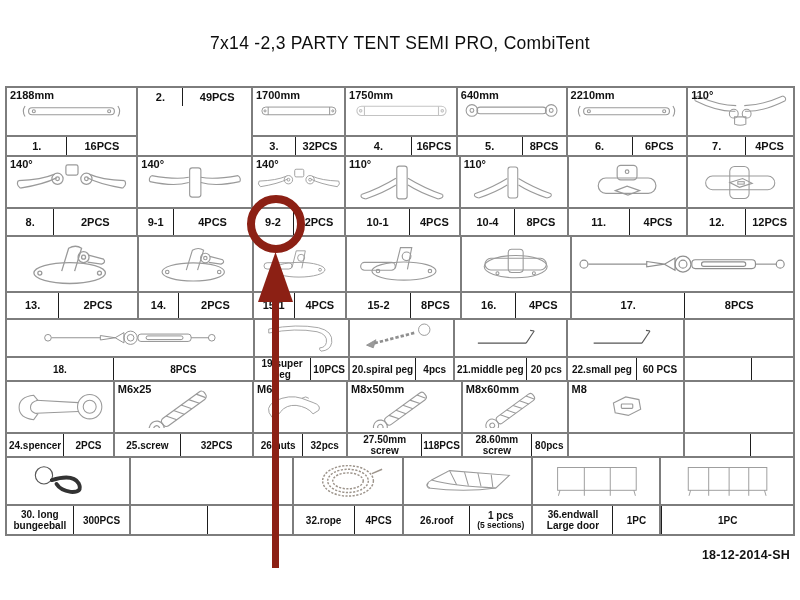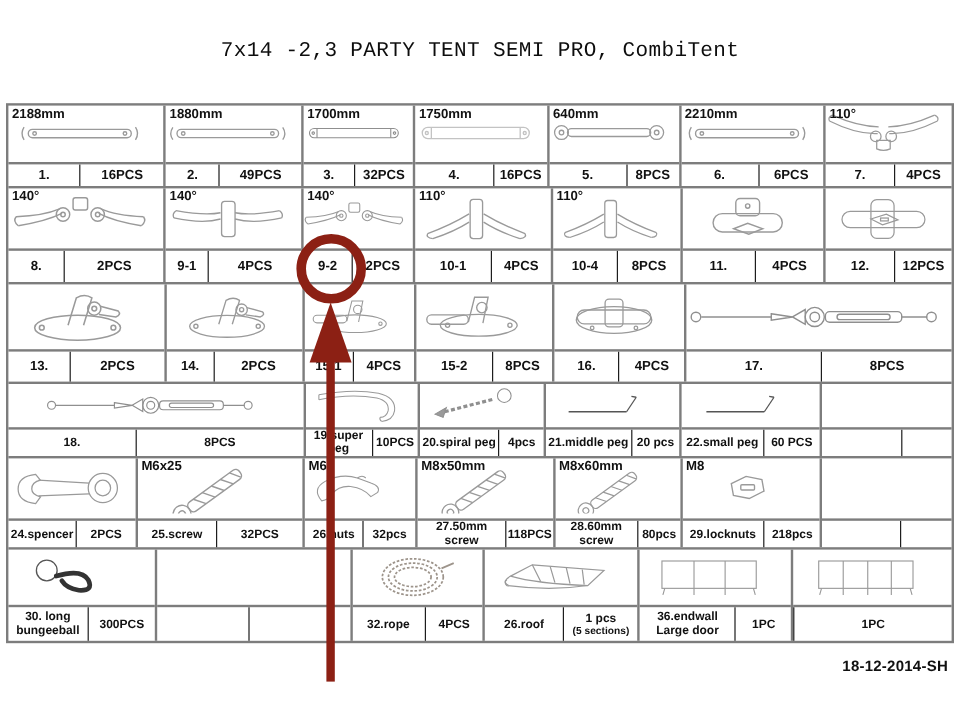--- a/index.html
+++ b/index.html
@@ -1,27 +1,27 @@
 <!DOCTYPE html>
 <html><head>
 <meta charset="utf-8">
 <style>
   html,body{margin:0;padding:0}
   body{width:800px;height:600px;background:#fff;position:relative;overflow:hidden;
        font-family:"Liberation Sans",sans-serif;color:#111}
   .title{position:absolute;top:33px;left:0;width:100%;text-align:center;
-         font-family:Liberation Mono, monospace;font-size:17.5px;letter-spacing:.3px;color:#0d0d0d}
+         font-family:Liberation Sans, sans-serif;font-size:17.5px;letter-spacing:.3px;color:#0d0d0d}
   .sheet{position:absolute;left:5px;top:86px;width:786px;border:2px solid #7d7d7d;
          display:flex;flex-direction:column;background:#fff}
   .band{display:flex;border-bottom:2px solid #7d7d7d}
   .band:last-child{border-bottom:none}
   .cell{display:flex;flex-direction:column;border-right:2px solid #7d7d7d;min-width:0}
   .cell:last-child{border-right:none}
   .imgarea{position:relative;border-bottom:2px solid #7d7d7d;display:flex;
-           align-items:center;overflow:hidden}
+           align-items:center;justify-content:center;overflow:hidden}
   .lblarea{display:flex;align-items:stretch}
   .num,.qty{display:flex;align-items:center;justify-content:center;text-align:center;
             font-weight:bold;font-size:11px;line-height:1.1;padding:0 1px;min-width:0}
   .qty{border-left:1.5px solid #1d1d1d}
   .col{flex-direction:column}
   .bandA .imgarea{height:47px}.bandA .lblarea{height:18px}
   .bandB .imgarea{height:50px}.bandB .lblarea{height:26px}
   .bandC .imgarea{height:54px}.bandC .lblarea{height:25px}
   .bandD .imgarea{height:36px}.bandD .lblarea{height:22px}
   .bandE .imgarea{height:50px}.bandE .lblarea{height:22px}
@@ -241,26 +241,20 @@
         <svg class="draw" viewBox="0 0 120 44">
             <use href="#sym-bar"></use>
           </svg>
       </div>
       <div class="lblarea">
         <span class="num" style="flex:61">1.</span>
         <span class="qty" style="flex:71">16PCS</span>
       </div>
     </div>
     <div class="cell" style="flex:115">
-      <div class="imgarea">
-        <span class="dim">1880mm</span>
-        <svg class="draw" viewBox="0 0 120 44">
-            <use href="#sym-bar"></use>
-          </svg>
-      </div>
       <div class="lblarea">
         <span class="num" style="flex:45">2.</span>
         <span class="qty" style="flex:70">49PCS</span>
       </div>
     </div>
     <div class="cell" style="flex:93">
       <div class="imgarea">
         <span class="dim">1700mm</span>
         <svg class="draw" viewBox="0 0 120 44">
             <use href="#sym-barbracket"></use>
@@ -599,24 +593,20 @@
         <span class="num" style="flex:71">28.60mm screw</span>
         <span class="qty" style="flex:35">80pcs</span>
       </div>
     </div>
     <div class="cell" style="flex:117">
       <div class="imgarea">
         <span class="dim">M8</span>
         <svg class="draw" viewBox="0 0 120 44">
             <use href="#sym-hexnut"></use>
           </svg>
-      </div>
-      <div class="lblarea">
-        <span class="num" style="flex:70">29.locknuts</span>
-        <span class="qty" style="flex:47">218pcs</span>
       </div>
     </div>
     <div class="cell" style="flex:110">
       <div class="imgarea"></div>
       <div class="lblarea">
         <span class="num" style="flex:67"></span>
         <span class="qty" style="flex:43"></span>
       </div>
     </div>
   </div>

